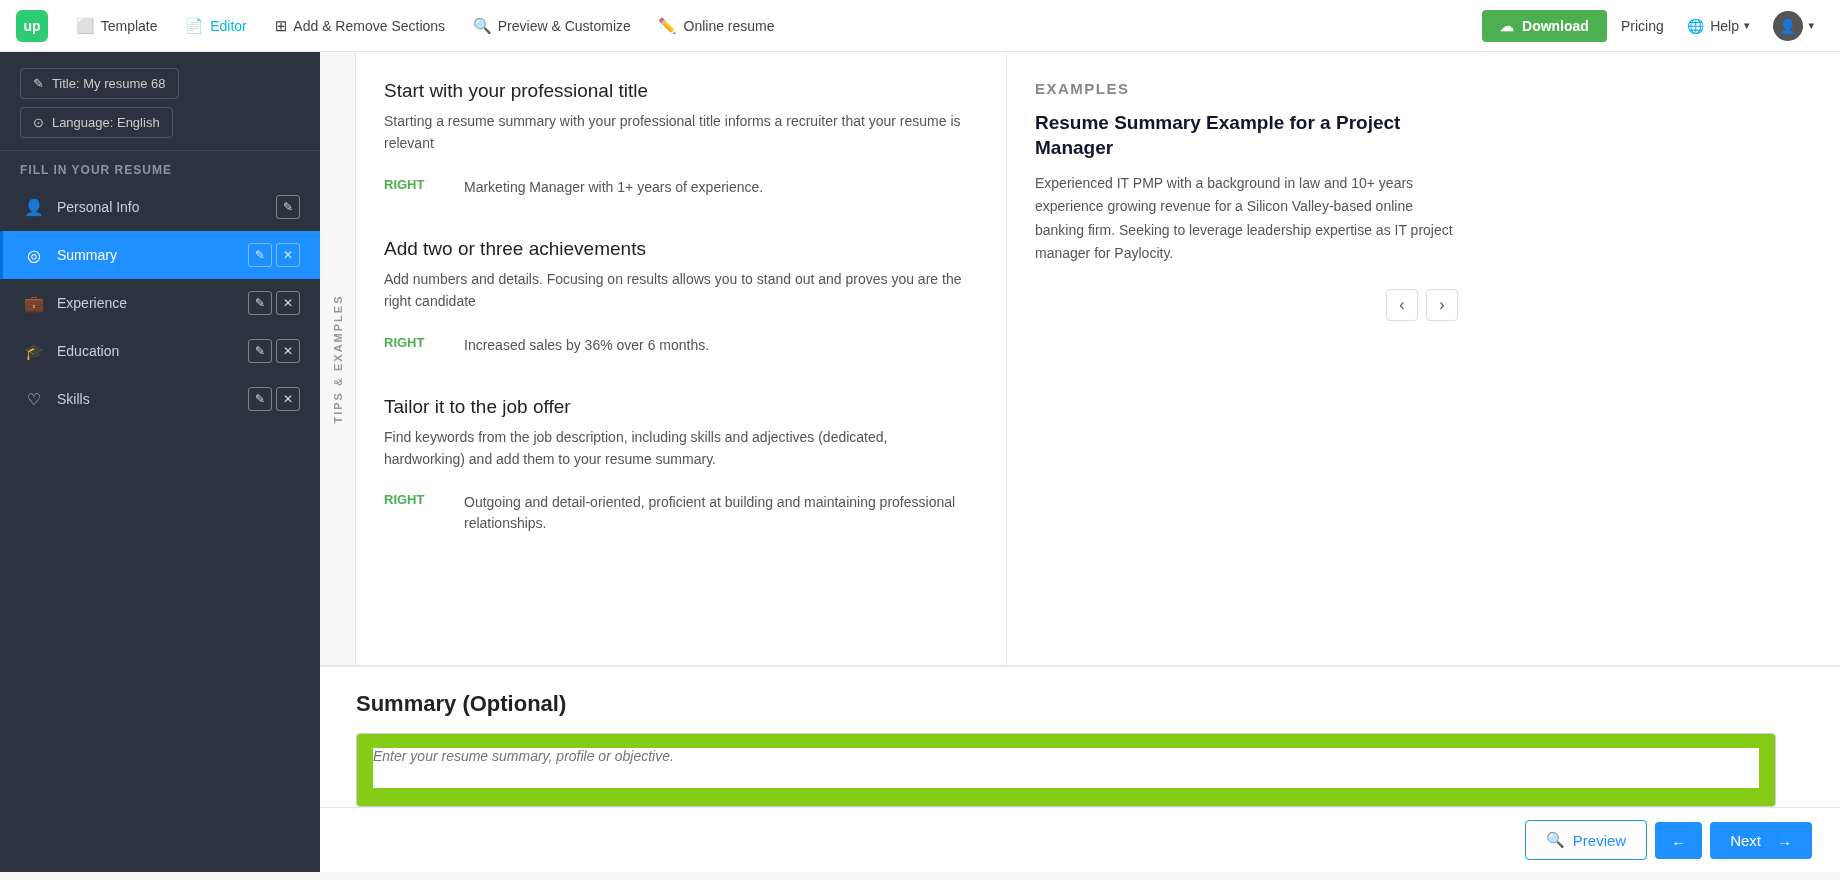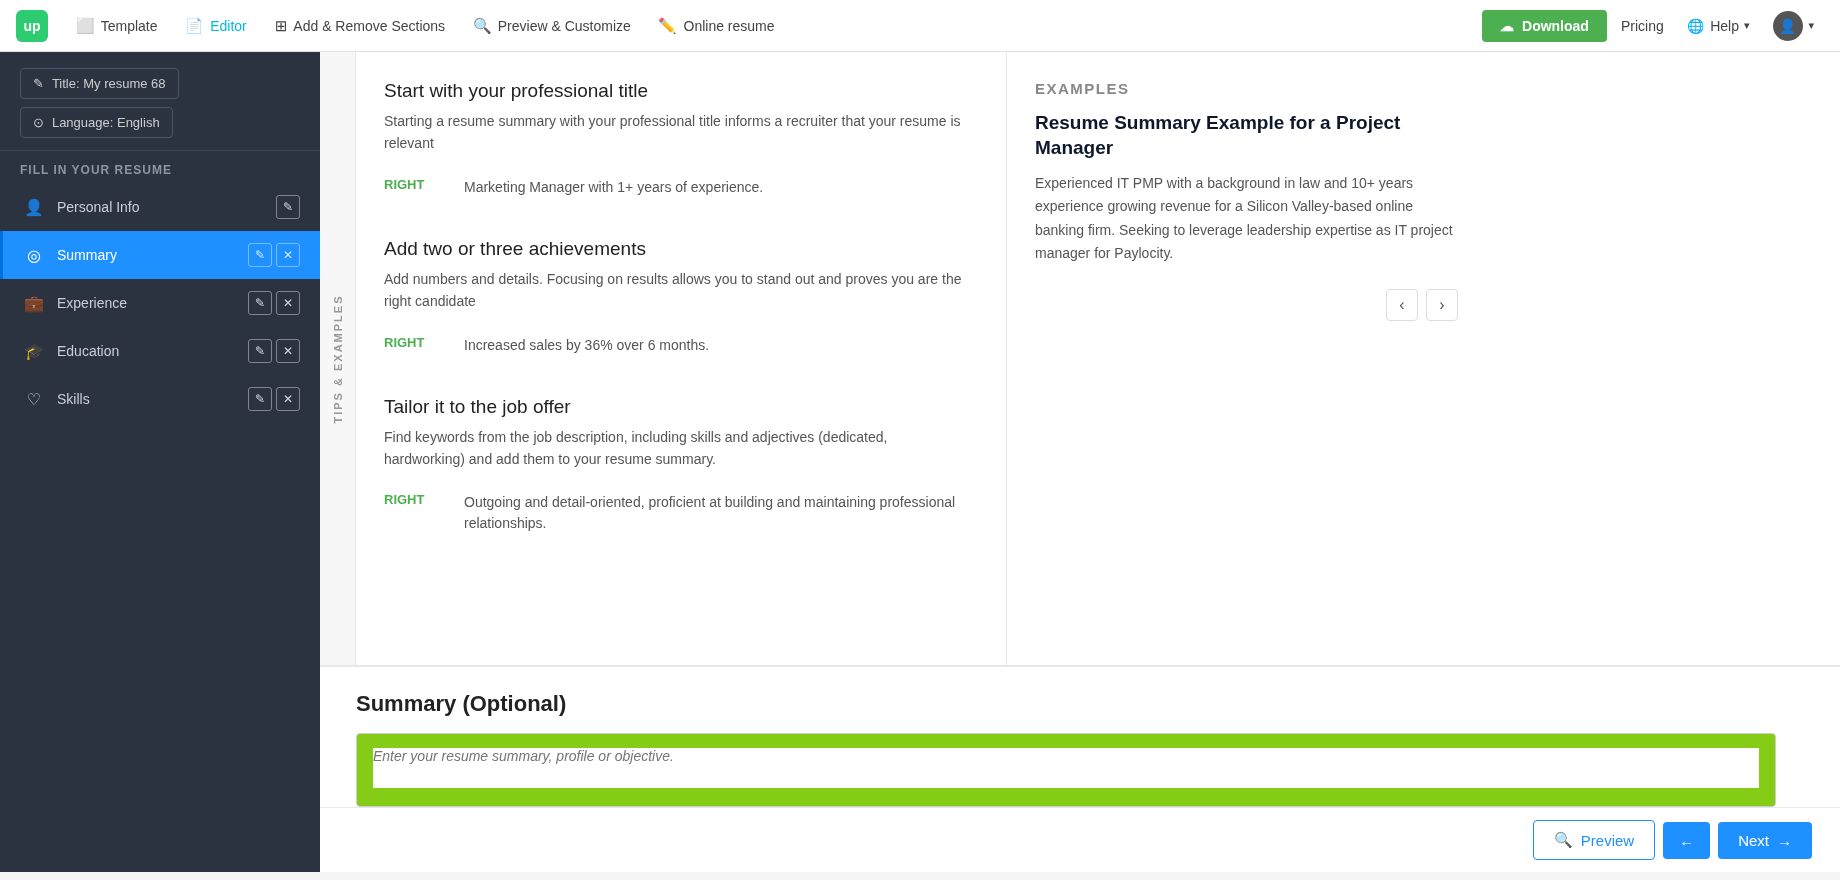--- a/index.html
+++ b/index.html
@@ -332,21 +332,21 @@
       display: flex; align-items: center;
     }
     .btn-next {
       border: none;
       background: #1e90ff;
       color: #fff;
       border-radius: 4px;
       padding: 10px 20px;
       font-size: 15px;
       cursor: pointer;
-      display: flex; align-items: center; gap: 8px;
+      display: flex; align-items: center; gap: 16px;
       font-weight: 500;
     }
   </style>
 </head>
 <body>
 
 <nav class="top-nav">
   <div class="nav-logo">up</div>
 
   <div class="nav-item">

